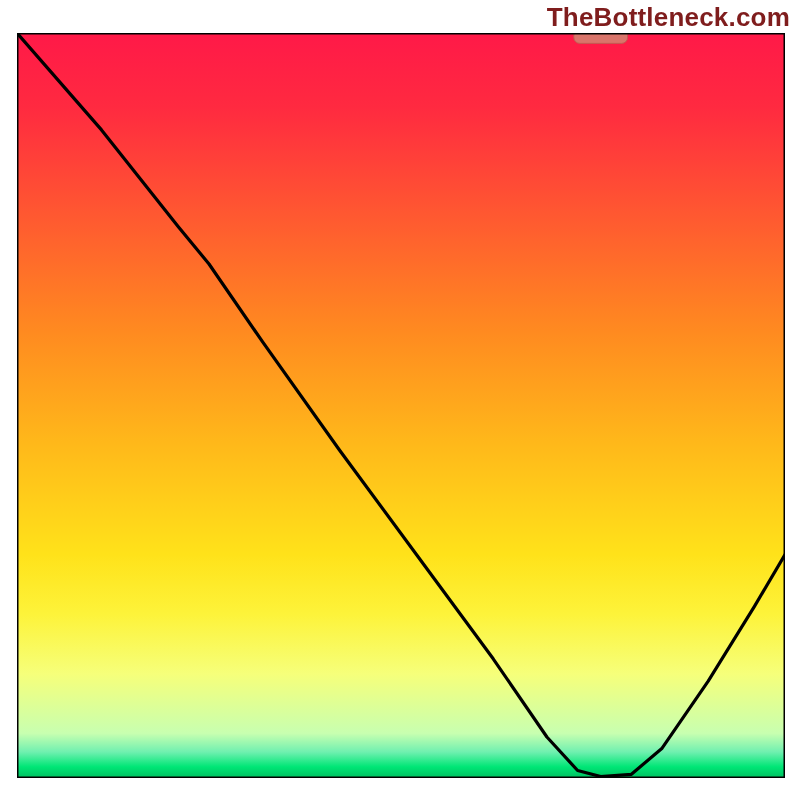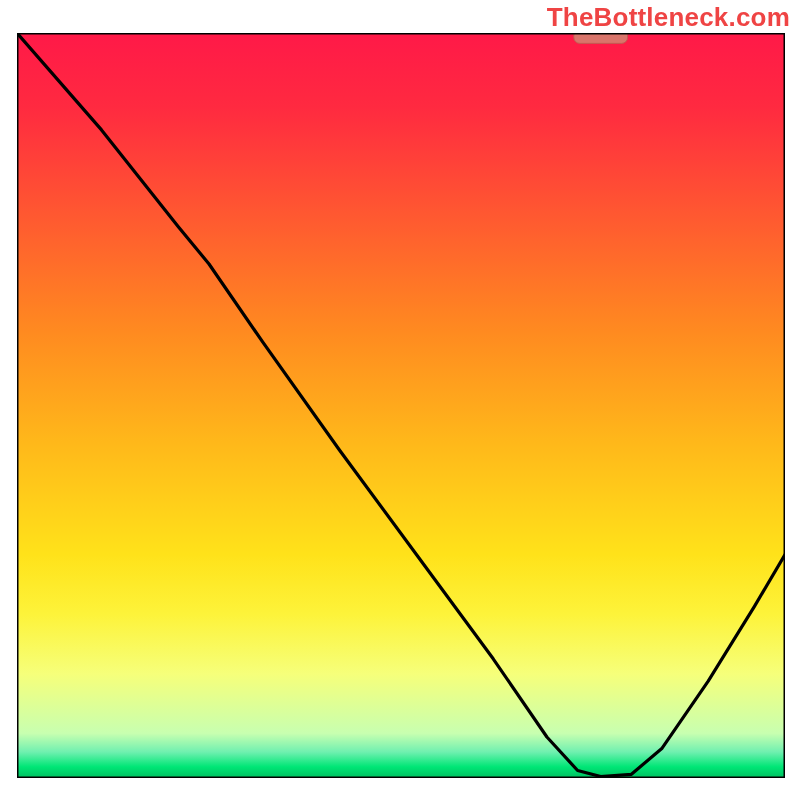--- a/index.html
+++ b/index.html
@@ -15,21 +15,21 @@
     position: relative;
     width: 800px;
     height: 800px;
   }
   .watermark {
     position: absolute;
     top: 2px;
     right: 10px;
     font-size: 26px;
     font-weight: 600;
-    color: #ef4444;
+    color: #7f1d1d;
     letter-spacing: 0.2px;
     z-index: 5;
   }
   svg.chart {
     position: absolute;
     top: 0;
     left: 0;
     width: 800px;
     height: 800px;
   }

